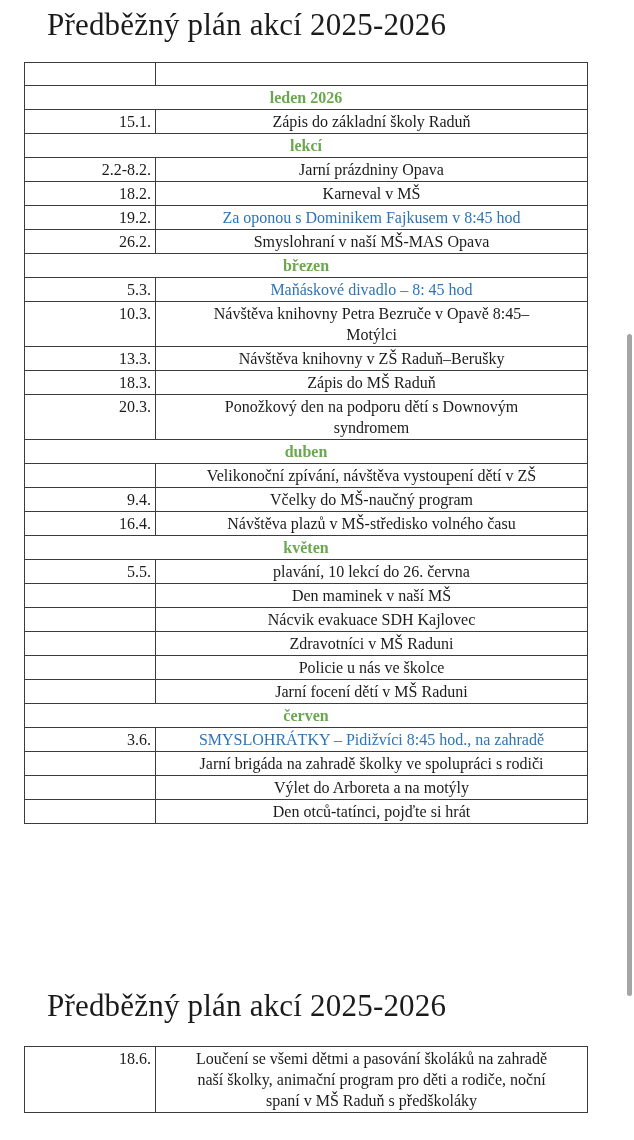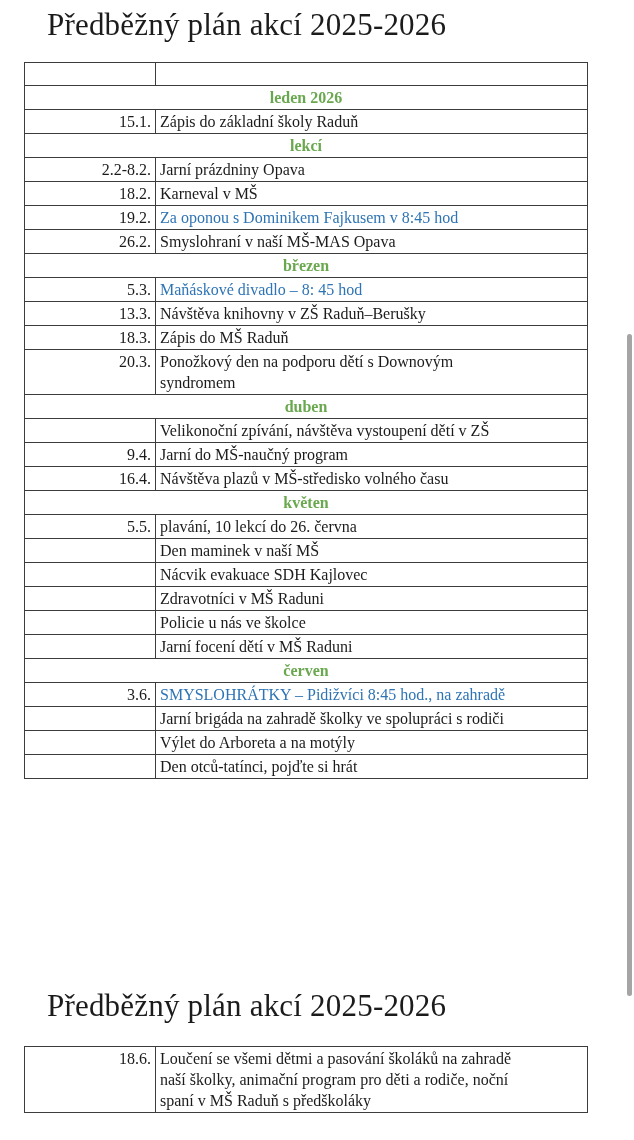--- a/index.html
+++ b/index.html
@@ -39,21 +39,21 @@
     font-size: 16px;
     line-height: 21px;
     vertical-align: top;
     padding: 1px 4px;
   }
   td.date-cell {
     width: 131px;
     text-align: right;
   }
   td.text-cell {
-    text-align: left;
+    text-align: center;
     padding-left: 8px;
     white-space: pre-wrap;
   }
   tr.header-row td { height: 23px; }
   td.month-cell {
     text-align: center;
     font-weight: bold;
     font-size: 17px;
     color: var(--month_green, #6aa84f);
   }
@@ -107,20 +107,25 @@
         <td class="text-cell">Smyslohraní v naší MŠ-MAS Opava</td>
       </tr>
       <tr>
         <td colspan="2" class="month-cell">březen</td>
       </tr>
       <tr>
         <td class="date-cell">5.3.</td>
         <td class="text-cell link-text">Maňáskové divadlo – 8: 45 hod</td>
       </tr>
       <tr>
+        <td class="date-cell">10.3.</td>
+        <td class="text-cell">Návštěva knihovny Petra Bezruče v Opavě 8:45–
+Motýlci</td>
+      </tr>
+      <tr>
         <td class="date-cell">13.3.</td>
         <td class="text-cell">Návštěva knihovny v ZŠ Raduň–Berušky</td>
       </tr>
       <tr>
         <td class="date-cell">18.3.</td>
         <td class="text-cell">Zápis do MŠ Raduň</td>
       </tr>
       <tr>
         <td class="date-cell">20.3.</td>
         <td class="text-cell">Ponožkový den na podporu dětí s Downovým
@@ -128,21 +133,21 @@
       </tr>
       <tr>
         <td colspan="2" class="month-cell">duben</td>
       </tr>
       <tr>
         <td class="date-cell"></td>
         <td class="text-cell">Velikonoční zpívání, návštěva vystoupení dětí v ZŠ</td>
       </tr>
       <tr>
         <td class="date-cell">9.4.</td>
-        <td class="text-cell">Jarní do MŠ-naučný program</td>
+        <td class="text-cell">Včelky do MŠ-naučný program</td>
       </tr>
       <tr>
         <td class="date-cell">16.4.</td>
         <td class="text-cell">Návštěva plazů v MŠ-středisko volného času</td>
       </tr>
       <tr>
         <td colspan="2" class="month-cell">květen</td>
       </tr>
       <tr>
         <td class="date-cell">5.5.</td>

